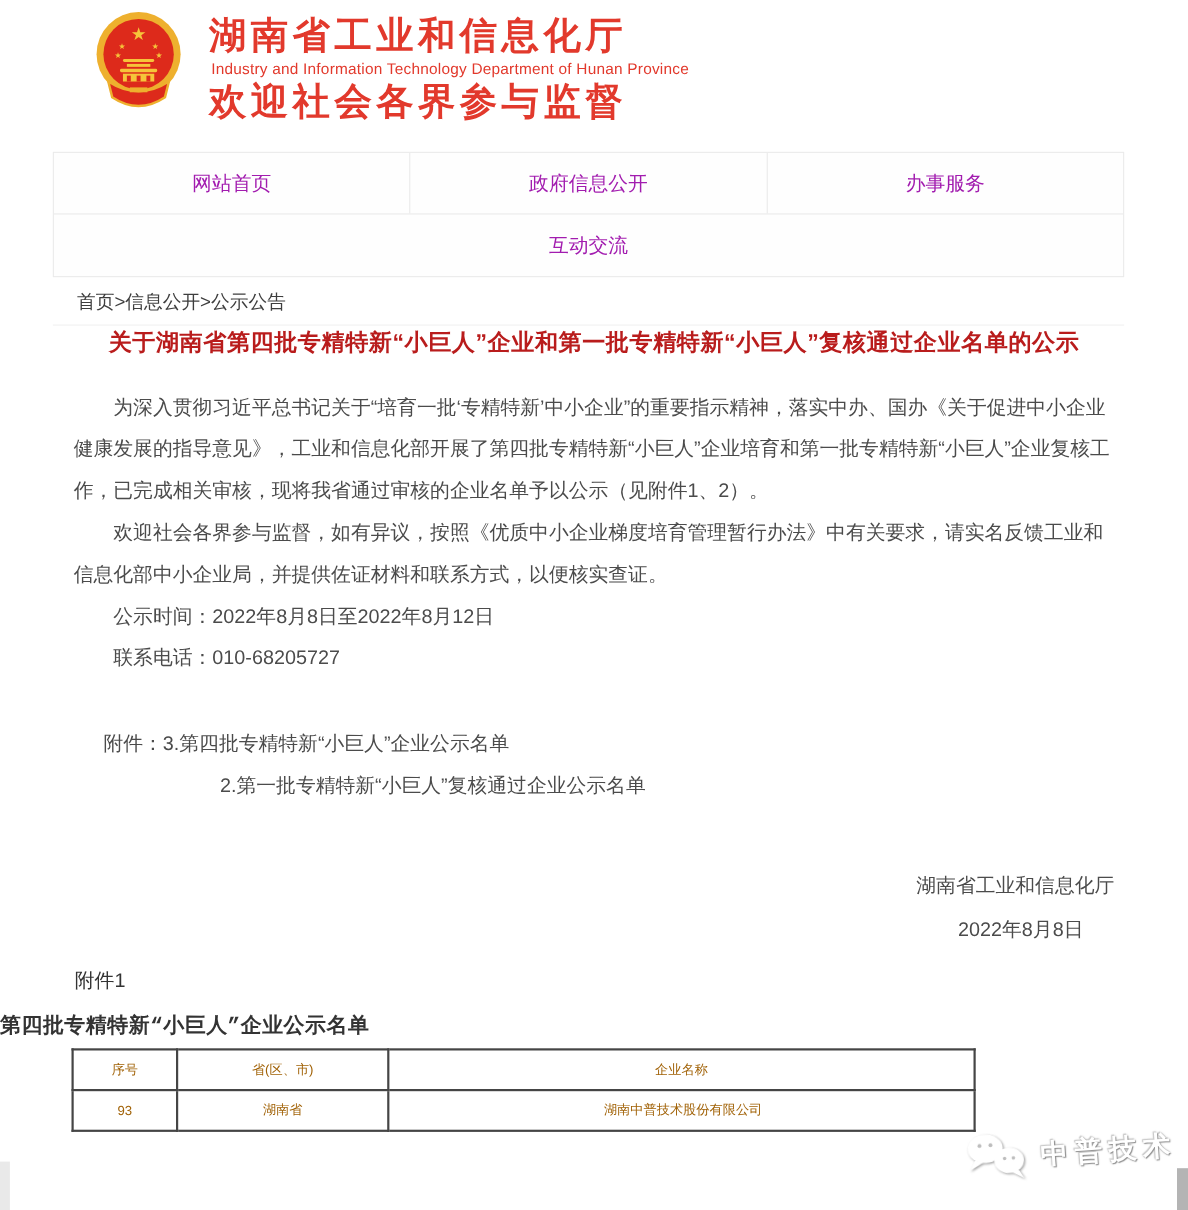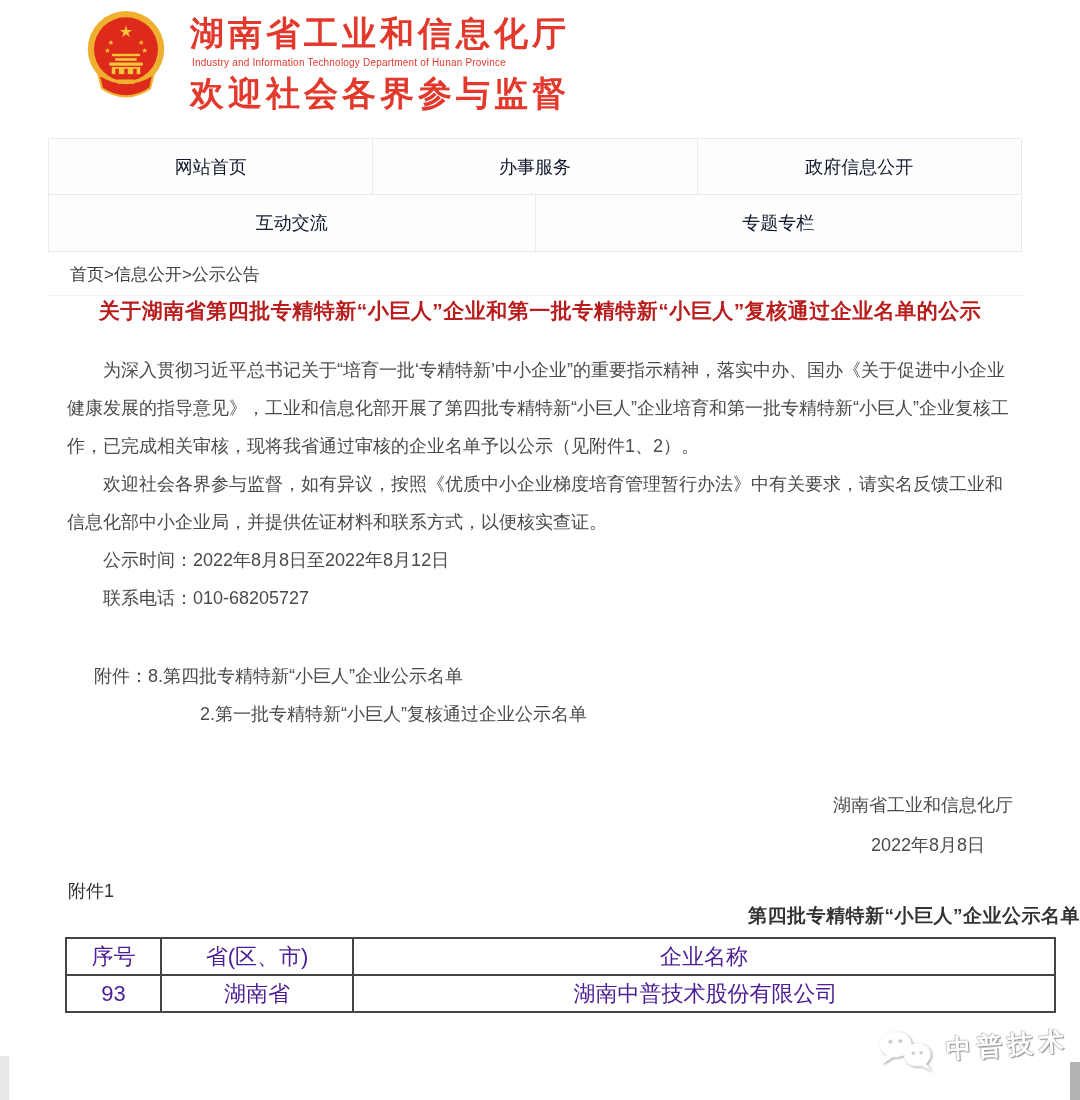--- a/index.html
+++ b/index.html
@@ -7,29 +7,29 @@
   body { font-family: "Liberation Sans", "DejaVu Sans", sans-serif; }
   .page {
     position: relative; width: 1080px; height: 1100px;
     background: #fff; overflow: hidden; margin: 0 auto;
   }
   
   .site-header { display: flex; align-items: flex-start; padding: 8px 0 0 86px; }
   .emblem { width: 80px; height: 102px; flex: 0 0 auto; }
   .org-text { margin-left: 24px; padding-top: 4px; color: #e2392c; }
   .org-cn1 { font-size: 34px; font-weight: bold; letter-spacing: 4px; line-height: 42px; }
-  .org-en  { font-size: 10px; letter-spacing: 0.2px; line-height: 15px; margin: 1px 0 2px 2px; }
+  .org-en  { font-size: 14px; letter-spacing: 0.2px; line-height: 15px; margin: 1px 0 2px 2px; }
   .org-cn2 { font-size: 34px; font-weight: bold; letter-spacing: 4px; line-height: 42px; }
   
   .main-nav { width: 974px; margin: 24px 0 0 48px; border: 1px solid #eaeaea; background: #fefefe; }
   .nav-row { display: flex; height: 56px; }
   .nav-row.first { border-bottom: 1px solid #eaeaea; }
   .nav-cell {
     flex: 1; display: flex; align-items: center; justify-content: center;
-    font-size: 18px; color: #0f172a; cursor: pointer; border-right: 1px solid #eaeaea;
+    font-size: 18px; color: #a21caf; cursor: pointer; border-right: 1px solid #eaeaea;
   }
   .nav-cell:last-child { border-right: none; }
   
   .breadcrumb {
     width: 974px; margin-left: 48px; height: 44px; line-height: 46px;
     padding-left: 22px; font-size: 17px; color: #3e3e3e;
     border-bottom: 1px solid #f1f1f1; cursor: pointer;
   }
   
   .doc-title {
@@ -44,24 +44,24 @@
   
   .attach-block { margin: 40px 67px 0 67px; font-size: 18px; line-height: 38px; color: #4b4b4b; }
   .attach-row1 { display: flex; margin-left: 27px; }
   .attach-label { flex: 0 0 auto; }
   .attach-item2 { margin-left: 133px; }
   
   .sign-block { margin: 52px 67px 0 0; text-align: right; font-size: 18px; line-height: 40px; color: #4b4b4b; }
   .sign-date { padding-right: 28px; }
   
   .appendix-label { margin: 14px 0 0 68px; font-size: 18px; color: #333; font-weight: 500; }
-  .table-title { text-align: right; font-size: 19px; font-weight: bold; color: #333; letter-spacing: 0.5px; }
+  .table-title { margin-top: 16px; text-align: left; font-size: 19px; font-weight: bold; color: #333; letter-spacing: 0.5px; font-family: Liberation Mono, monospace; }
   table.roster {
-    margin: 8px 0 0 65px; width: 991px; border-collapse: collapse;
-    font-size: 22px; color: #4c1d95; table-layout: fixed;
+    margin: 8px 0 0 65px; width: 822px; border-collapse: collapse;
+    font-size: 12px; color: #a16207; table-layout: fixed;
   }
   table.roster th, table.roster td { border: 2px solid #454545; height: 37px; font-weight: normal; text-align: center; }
   .col-seq { width: 95px; }
   .col-prov { width: 192px; margin-left: 48px; }
   td.company { text-align: left; padding-left: 3px; }
   
   .watermark {
     position: absolute; left: 876px; top: 1024px; display: flex; align-items: center;
     transform: rotate(-4deg); pointer-events: none;
   }
@@ -103,44 +103,43 @@
     <div class="org-text">
       <div class="org-cn1">湖南省工业和信息化厅</div>
       <div class="org-en">Industry and Information Technology Department of Hunan Province</div>
       <div class="org-cn2">欢迎社会各界参与监督</div>
     </div>
   </div>
 
   <div class="main-nav">
     <div class="nav-row first">
       <div class="nav-cell">网站首页</div>
+      <div class="nav-cell">政府信息公开</div>
       <div class="nav-cell">办事服务</div>
-      <div class="nav-cell">政府信息公开</div>
     </div>
     <div class="nav-row">
       <div class="nav-cell">互动交流</div>
-      <div class="nav-cell">专题专栏</div>
     </div>
   </div>
 
   <div class="breadcrumb">首页&gt;信息公开&gt;公示公告</div>
 
   <div class="doc-title">关于湖南省第四批专精特新“小巨人”企业和第一批专精特新“小巨人”复核通过企业名单的公示</div>
 
   <div class="doc-body">
     <p>为深入贯彻习近平总书记关于“培育一批‘专精特新’中小企业”的重要指示精神，落实中办、国办《关于促进中小企业健康发展的指导意见》，工业和信息化部开展了第四批专精特新“小巨人”企业培育和第一批专精特新“小巨人”企业复核工作，已完成相关审核，现将我省通过审核的企业名单予以公示（见附件1、2）。</p>
     <p>欢迎社会各界参与监督，如有异议，按照《优质中小企业梯度培育管理暂行办法》中有关要求，请实名反馈工业和信息化部中小企业局，并提供佐证材料和联系方式，以便核实查证。</p>
     <div class="meta-line">公示时间：2022年8月8日至2022年8月12日</div>
     <div class="meta-line">联系电话：010-68205727</div>
   </div>
 
   <div class="attach-block">
     <div class="attach-row1">
       <span class="attach-label">附件：</span>
-      <span>8.第四批专精特新“小巨人”企业公示名单</span>
+      <span>3.第四批专精特新“小巨人”企业公示名单</span>
     </div>
     <div class="attach-item2">2.第一批专精特新“小巨人”复核通过企业公示名单</div>
   </div>
 
   <div class="sign-block">
     <div>湖南省工业和信息化厅</div>
     <div class="sign-date">2022年8月8日</div>
   </div>
 
   <div class="appendix-label">附件1</div>

